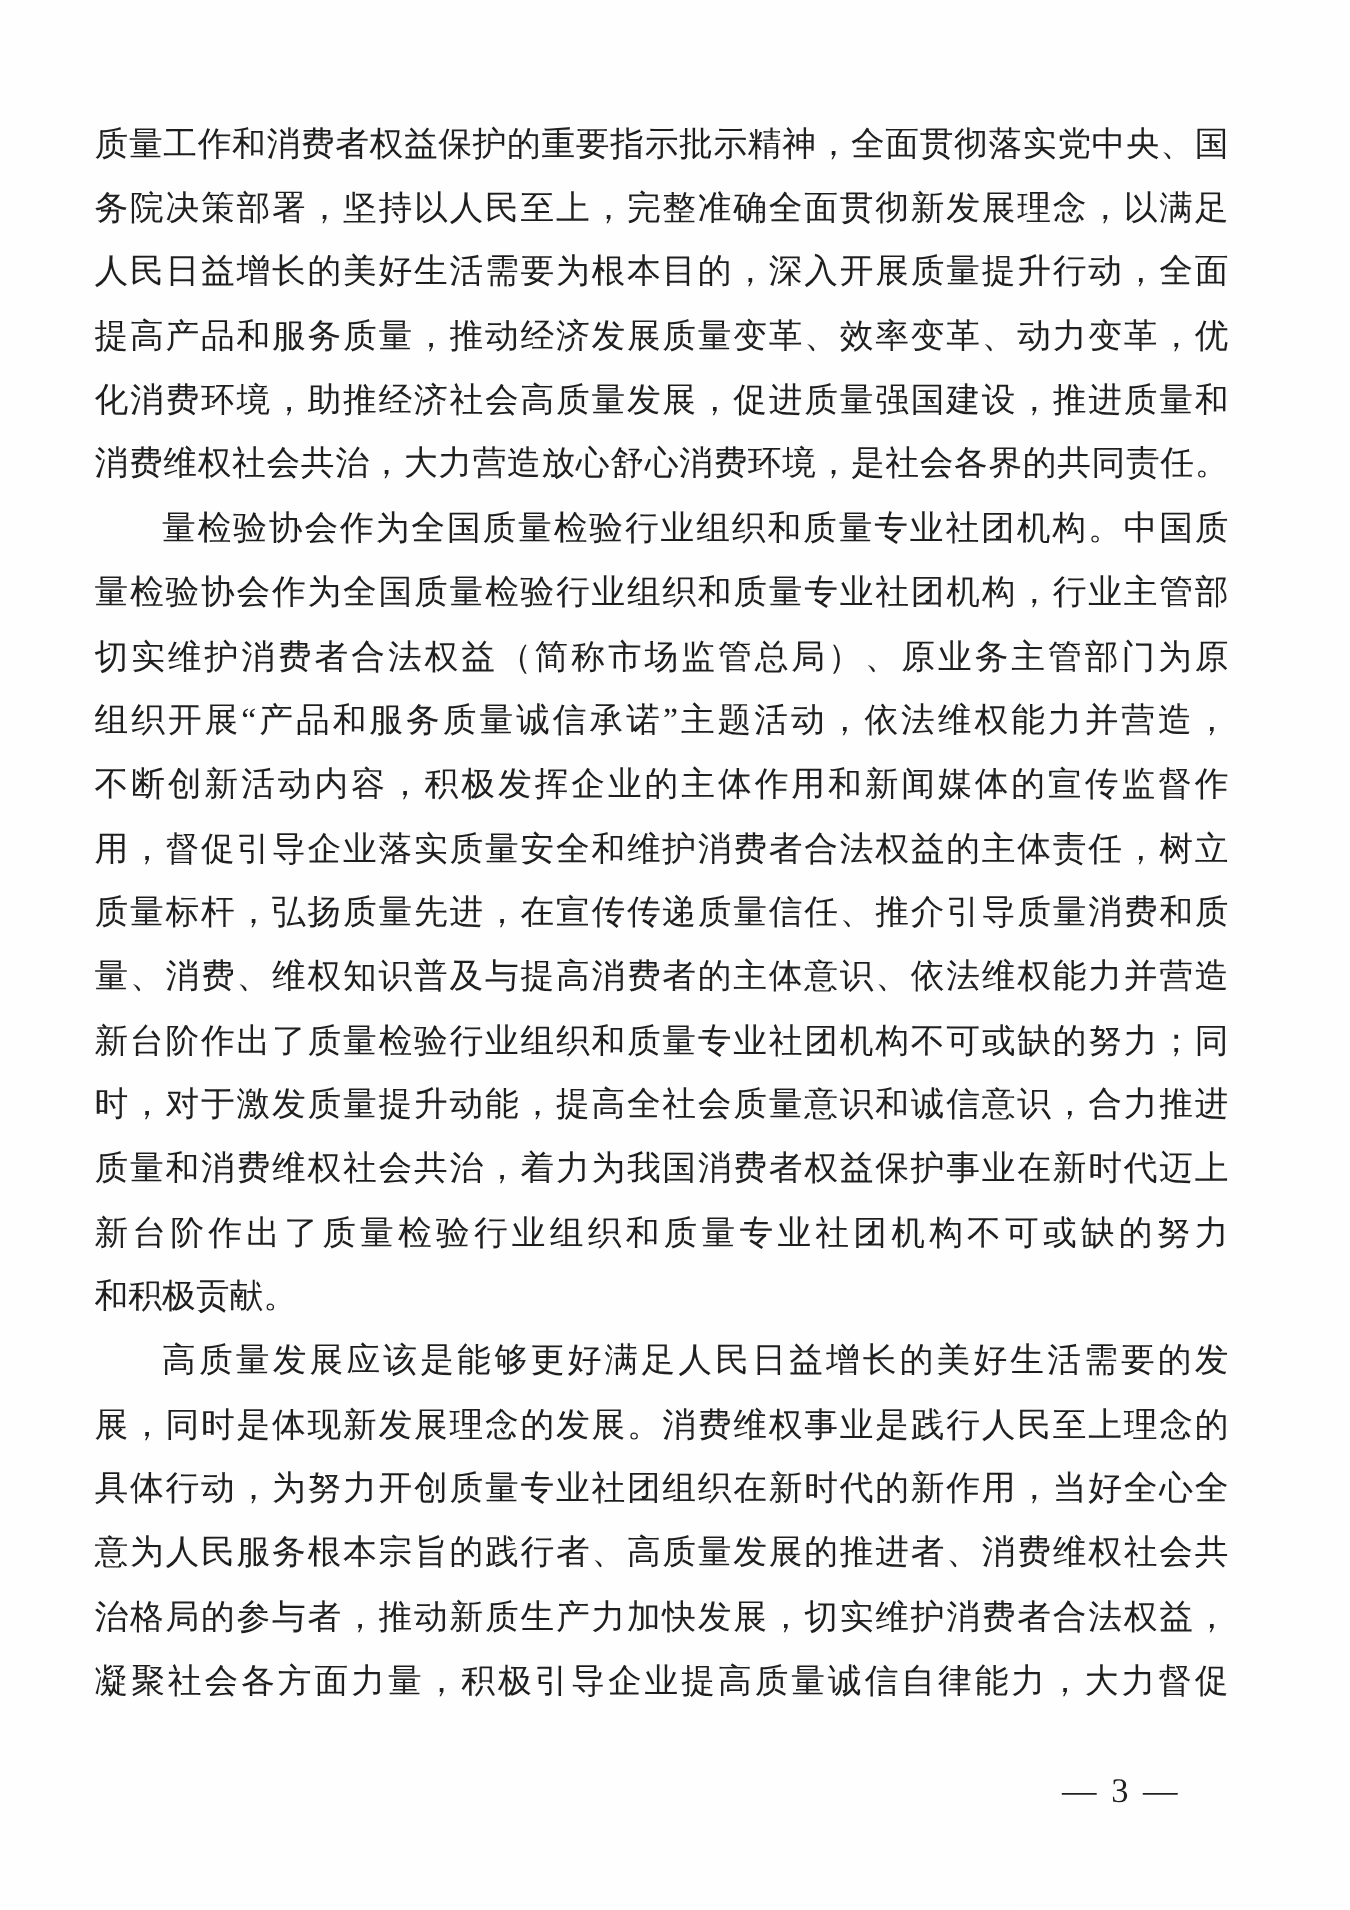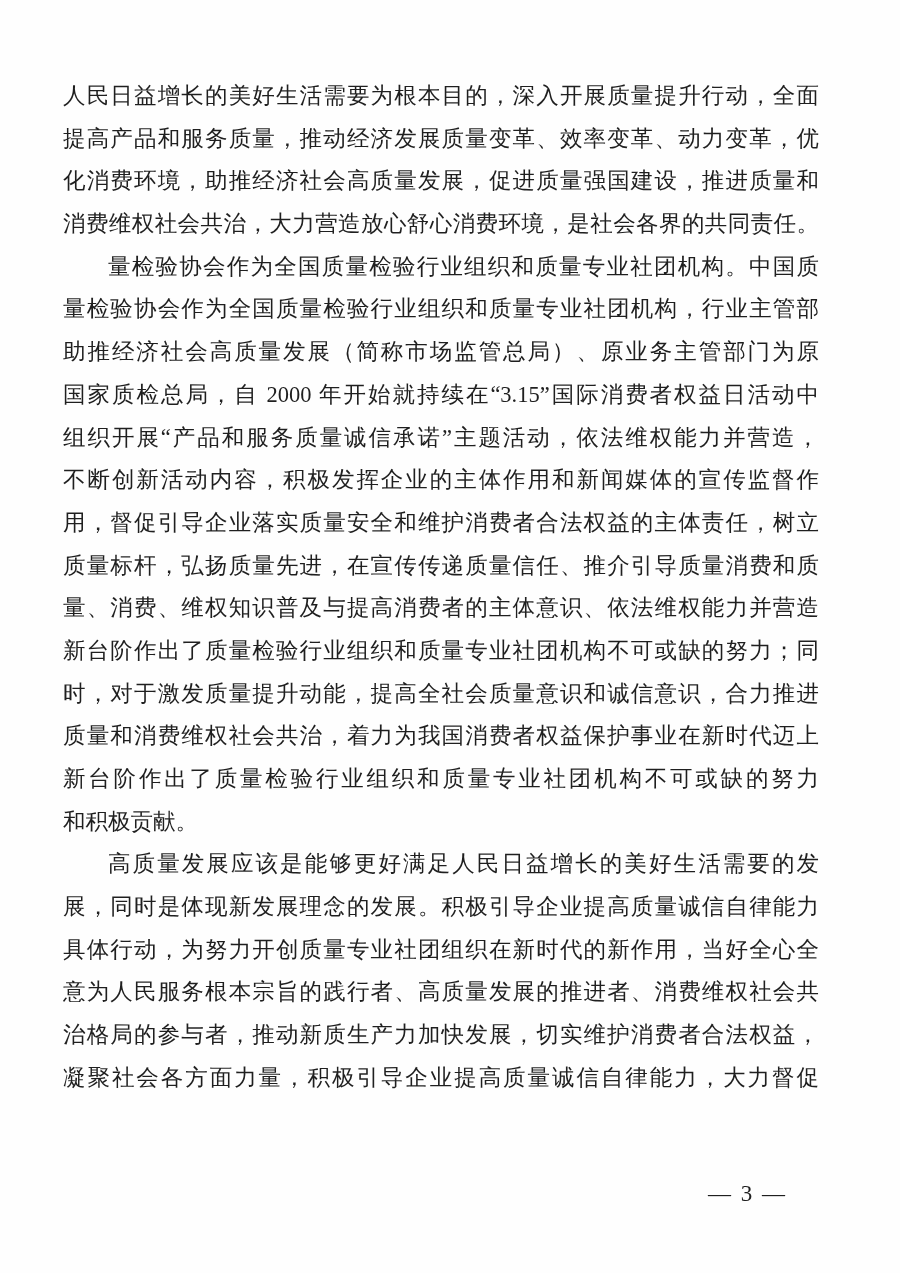--- a/index.html
+++ b/index.html
@@ -46,42 +46,43 @@
     letter-spacing: 2px;
     color: #1f1f1f;
   }
 </style>
 </head>
 <body>
 
 <div class="page">
   <div class="doc-body">
 
+    <div class="line">质量工作和消费者权益保护的重要指示批示精神，全面贯彻落实党中央、国</div>
+    <div class="line">务院决策部署，坚持以人民至上，完整准确全面贯彻新发展理念，以满足</div>
     <div class="line">人民日益增长的美好生活需要为根本目的，深入开展质量提升行动，全面</div>
     <div class="line">提高产品和服务质量，推动经济发展质量变革、效率变革、动力变革，优</div>
     <div class="line">化消费环境，助推经济社会高质量发展，促进质量强国建设，推进质量和</div>
     <div class="line">消费维权社会共治，大力营造放心舒心消费环境，是社会各界的共同责任。</div>
 
     <div class="line indent">量检验协会作为全国质量检验行业组织和质量专业社团机构。中国质</div>
     <div class="line">量检验协会作为全国质量检验行业组织和质量专业社团机构，行业主管部</div>
-    <div class="line">助推经济社会高质量发展（简称市场监管总局）、原业务主管部门为原</div>
-    <div class="line">国家质检总局，自 2000 年开始就持续在“3.15”国际消费者权益日活动中</div>
+    <div class="line">切实维护消费者合法权益（简称市场监管总局）、原业务主管部门为原</div>
     <div class="line">组织开展“产品和服务质量诚信承诺”主题活动，依法维权能力并营造，</div>
     <div class="line">不断创新活动内容，积极发挥企业的主体作用和新闻媒体的宣传监督作</div>
     <div class="line">用，督促引导企业落实质量安全和维护消费者合法权益的主体责任，树立</div>
     <div class="line">质量标杆，弘扬质量先进，在宣传传递质量信任、推介引导质量消费和质</div>
     <div class="line">量、消费、维权知识普及与提高消费者的主体意识、依法维权能力并营造</div>
     <div class="line">新台阶作出了质量检验行业组织和质量专业社团机构不可或缺的努力；同</div>
     <div class="line">时，对于激发质量提升动能，提高全社会质量意识和诚信意识，合力推进</div>
     <div class="line">质量和消费维权社会共治，着力为我国消费者权益保护事业在新时代迈上</div>
     <div class="line">新台阶作出了质量检验行业组织和质量专业社团机构不可或缺的努力</div>
     <div class="line no-justify">和积极贡献。</div>
 
     <div class="line indent">高质量发展应该是能够更好满足人民日益增长的美好生活需要的发</div>
-    <div class="line">展，同时是体现新发展理念的发展。积极引导企业提高质量诚信自律能力</div>
+    <div class="line">展，同时是体现新发展理念的发展。消费维权事业是践行人民至上理念的</div>
     <div class="line">具体行动，为努力开创质量专业社团组织在新时代的新作用，当好全心全</div>
     <div class="line">意为人民服务根本宗旨的践行者、高质量发展的推进者、消费维权社会共</div>
     <div class="line">治格局的参与者，推动新质生产力加快发展，切实维护消费者合法权益，</div>
     <div class="line">凝聚社会各方面力量，积极引导企业提高质量诚信自律能力，大力督促</div>
   </div>
 
   <div class="page-footer">— 3 —</div>
 </div>
 
 </body></html>

